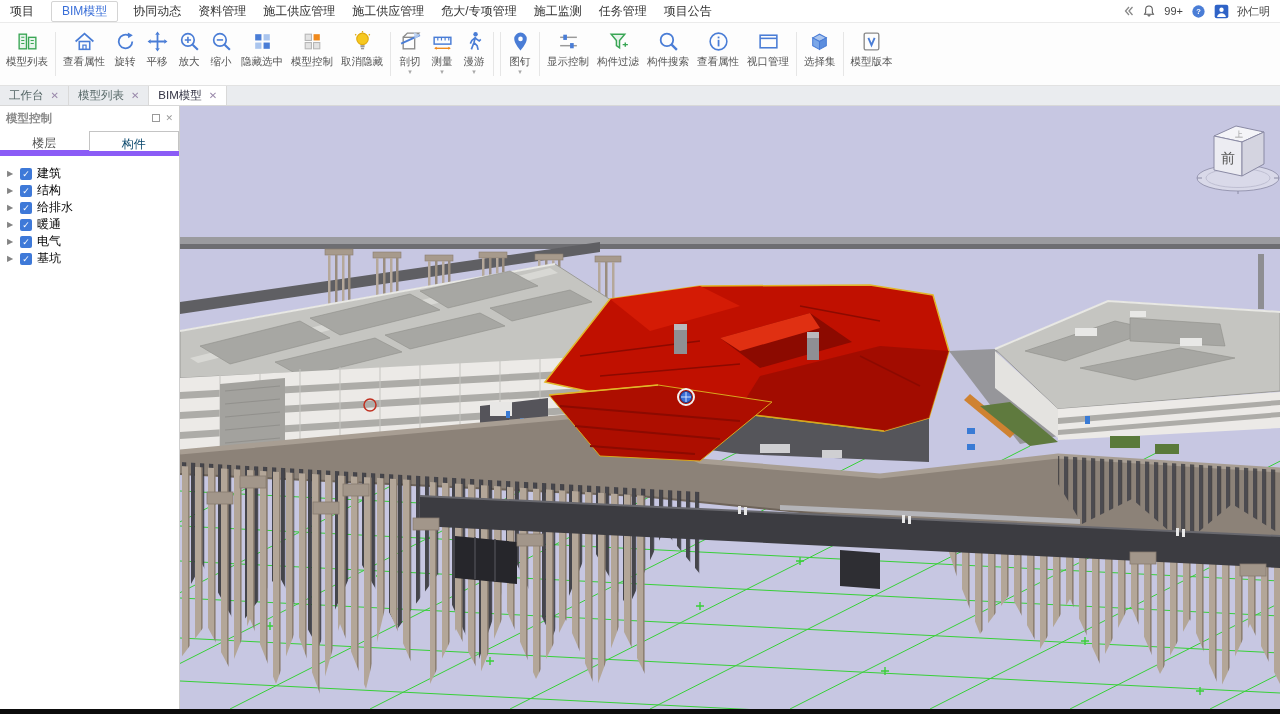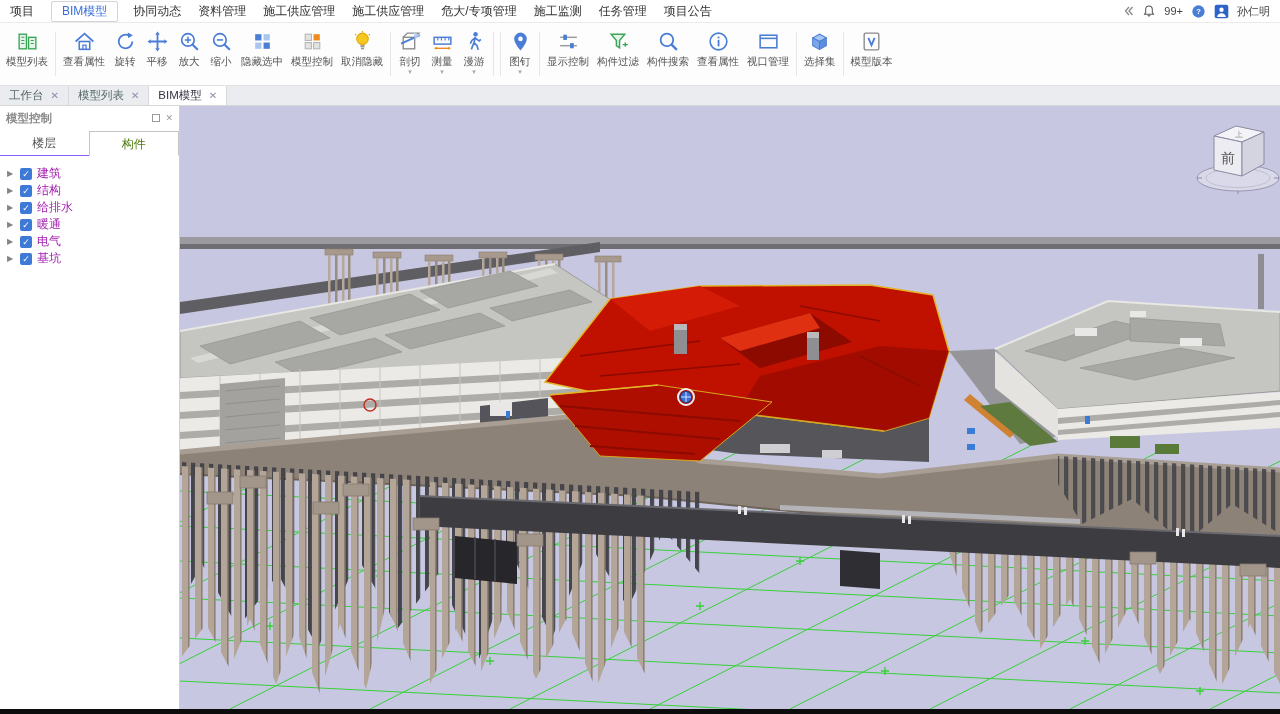--- a/index.html
+++ b/index.html
@@ -34,30 +34,30 @@
     color:#566; border-right:1px solid #d9d9d9; cursor:pointer; }
   .dtab.active { background:#fff; color:#334; }
   .dtab .x { color:#98a; font-size:10px; cursor:pointer; }
 
   
   .content { display:flex; height:603px; }
   .panel { width:180px; background:#fff; border-right:1px solid #cfcfcf; font-size:12px; }
   .phead { height:20px; display:flex; align-items:center; padding:4px 6px 0; color:#8a8a8a; font-size:11.5px;font-weight:bold; }
   .phead .icons { margin-left:auto; display:flex; gap:5px; align-items:center; color:#9a9a9a; font-size:9px; }
   .dock-ic { width:8px; height:8px; border:1px solid #9a9a9a; display:inline-block; }
-  .ptabs { display:flex; border-bottom:1px solid #8b5cf6; margin-top:5px; height:25px; }
+  .ptabs { display:flex; border-bottom:6px solid #8b5cf6; margin-top:5px; height:25px; }
   .ptab { flex:1; text-align:center; line-height:24px; color:#555; cursor:pointer; }
   .ptab.active { border:1px solid #c4c4c4; border-bottom:1px solid #fff; margin-bottom:-1px;
-    background:#fff; color:#4d7c0f; }
+    background:#fff; color:#0c4a6e; }
   .tree { padding:9px 0 0 7px; }
   .trow { display:flex; align-items:center; height:17px; gap:5px; }
   .caret { color:#848484; font-size:8px; width:8px; cursor:pointer; }
   .cb { width:12px; height:12px; background:#3e79d8; border-radius:2px; color:#fff;
     font-size:9px; line-height:12px; text-align:center; cursor:pointer; }
-  .tnm { color:#a21caf; }
+  .tnm { color:#000000; }
 
   .viewport { flex:1; position:relative; background:#c7c7e2; overflow:hidden; }
   .bottombar { height:5px; background:#0c0c0c; }
   text { font-family:"Liberation Sans","DejaVu Sans",sans-serif; }
 </style>
 </head>
 <body>
 
 <div class="menubar">
   <span class="menu-item">项目</span>

